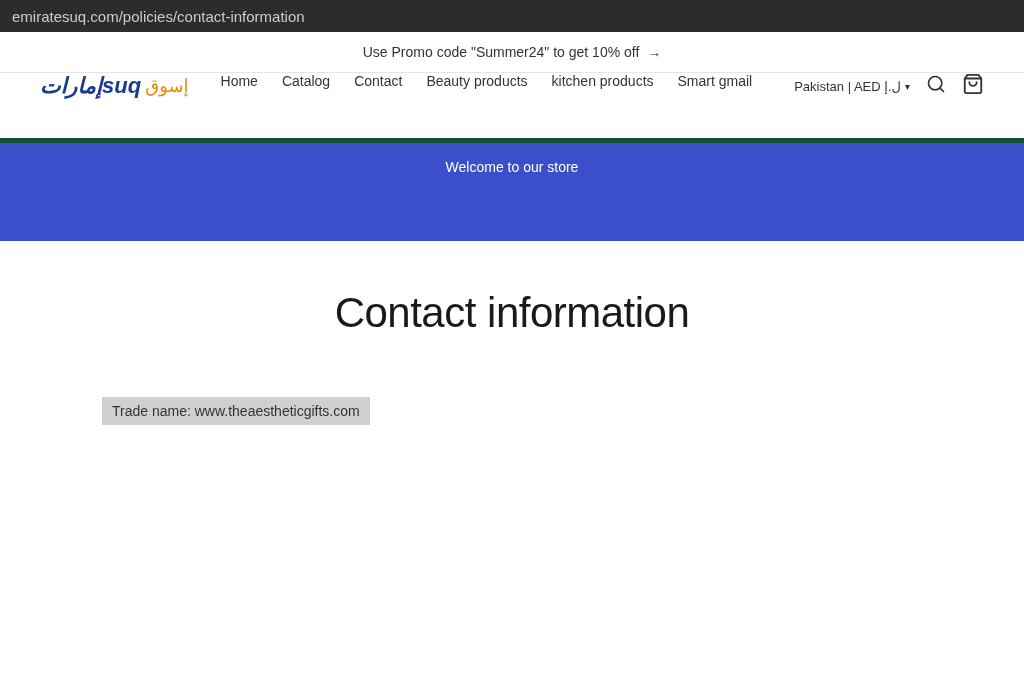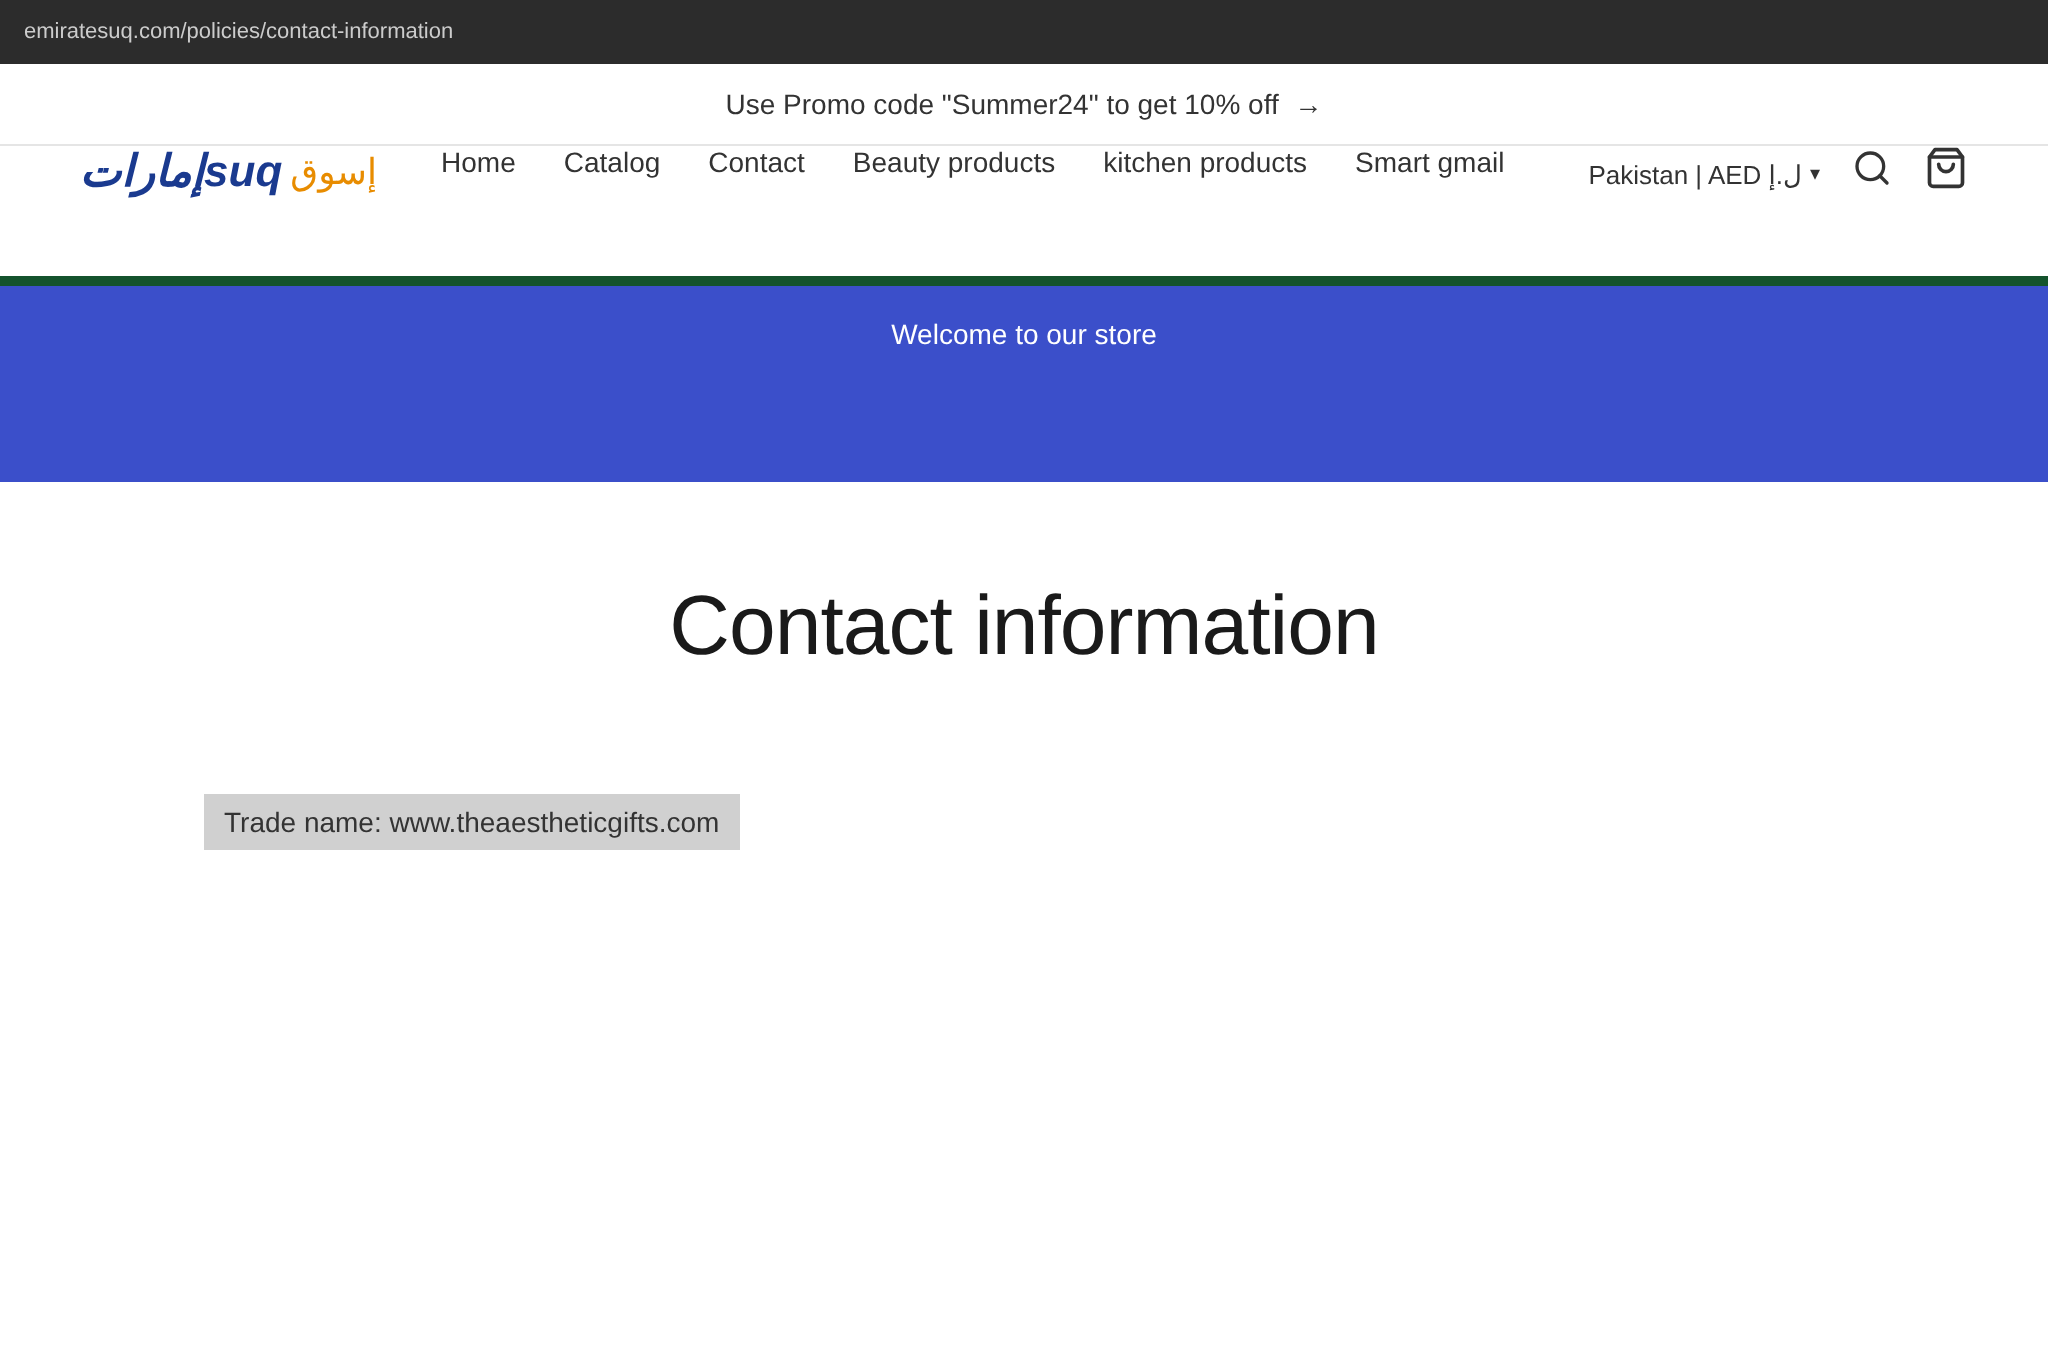--- a/index.html
+++ b/index.html
@@ -8,21 +8,21 @@
     
     .browser-bar {
       background: #2c2c2c;
       height: 32px;
       display: flex;
       align-items: center;
       padding: 0 12px;
     }
     .browser-url {
       color: #ccc;
-      font-size: 11px;
+      font-size: 15px;
     }
 
     
     .promo-bar {
       background: #fff;
       border-bottom: 1px solid #e5e5e5;
       text-align: center;
       padding: 12px 16px;
       font-size: 14px;
       color: #333;

